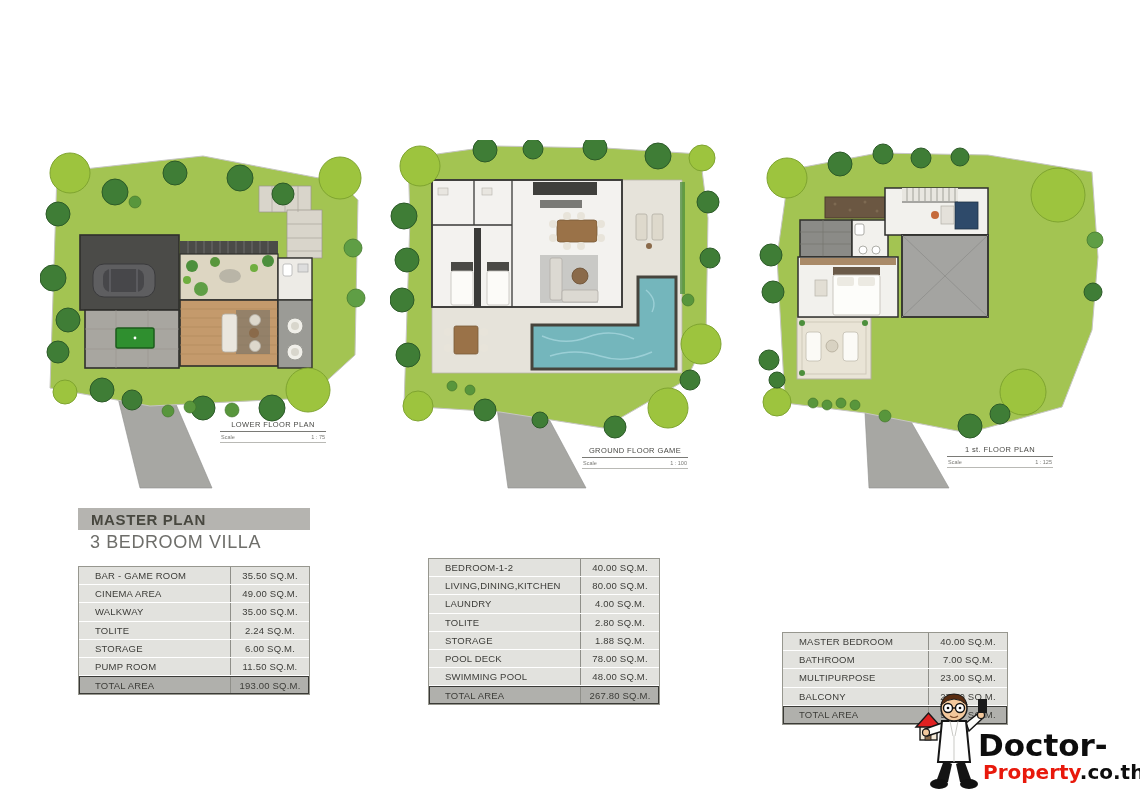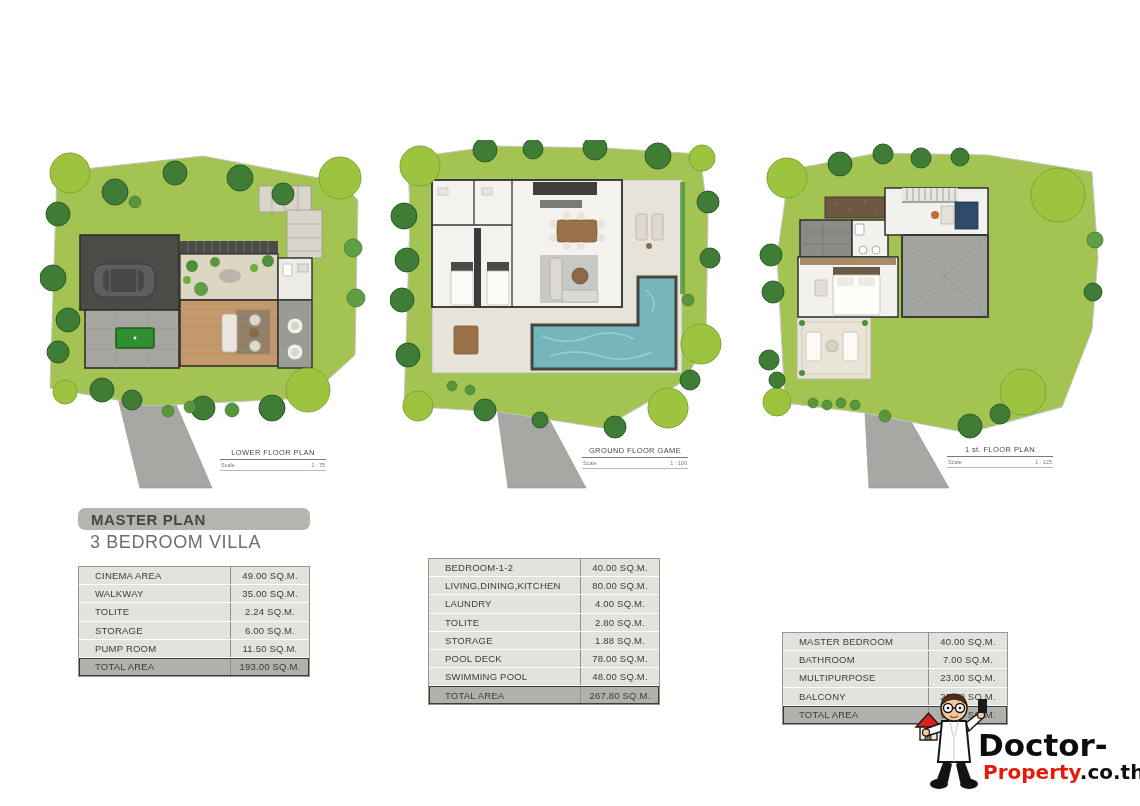--- a/index.html
+++ b/index.html
@@ -20,21 +20,21 @@
   .bush{fill:#58963c;stroke:#3e7028;stroke-width:.6;}
   
   .plan-caption{position:absolute;width:106px;}
   .cap-title{font-size:7.5px;letter-spacing:.4px;color:#4a4a46;text-align:center;
              border-bottom:1px solid #7a7a76;padding-bottom:2px;white-space:nowrap;}
   .cap-scale{display:flex;justify-content:space-between;font-size:5.5px;color:#7a7a76;
              padding:1.5px 1px 2px 1px;border-bottom:1px solid #b9b9b5;}
   
   .title-bar{position:absolute;left:78px;top:508px;width:232px;height:22px;
              background:var(--title_bar_bg);display:flex;align-items:center;padding-left:13px;
-             box-sizing:border-box;font-size:15px;font-weight:bold;color:#47473f;letter-spacing:.6px;border-radius:7px;}
+             box-sizing:border-box;font-size:15px;font-weight:bold;color:#47473f;letter-spacing:.6px;}
   .subtitle{position:absolute;left:90px;top:532px;font-size:18px;color:#6e6e6a;letter-spacing:.6px;}
   
   .area-table{position:absolute;border:1px solid #97978f;background:#fff;box-sizing:border-box;}
   .t-row{display:flex;height:17.2px;border-bottom:1.6px solid #ffffff;background:var(--table_row_bg);
          align-items:stretch;font-size:9.5px;color:#3c3c38;letter-spacing:.2px;}
   .t-row:last-child{border-bottom:none;}
   .t-label{flex:1;padding-left:16px;border-right:1px solid #8f8f89;display:flex;align-items:center;}
   .t-value{width:78px;display:flex;align-items:center;justify-content:center;}
   .t-row.total{background:var(--table_total_bg);outline:1.4px solid #3a3a36;outline-offset:-1px;height:18px;}
   
@@ -120,21 +120,21 @@
       <circle class="td" cx="163" cy="268" r="12"></circle>
         <circle class="td" cx="232" cy="268" r="13"></circle>
       <circle class="tm" cx="313" cy="108" r="9"></circle>
         <circle class="tm" cx="316" cy="158" r="9"></circle>
       <circle class="bush" cx="128" cy="271" r="6"></circle>
         <circle class="bush" cx="150" cy="267" r="6"></circle>
       <circle class="bush" cx="192" cy="270" r="7"></circle>
         <circle class="bush" cx="95" cy="62" r="6"></circle>
     </g>
   </svg>
-  <div class="plan-caption" style="left:180px;top:308px">
+  <div class="plan-caption" style="left:180px;top:280px">
     <div class="cap-title">LOWER FLOOR PLAN</div>
     <div class="cap-scale">
       <span>Scale</span>
       <span>1 : 75</span>
     </div>
   </div>
 </div>
 
 <div class="plan" style="left:390px;top:140px;width:335px;height:350px">
   <svg viewBox="0 0 335 350" width="335" height="350">
@@ -311,20 +311,24 @@
   </div>
 </div>
 
 <div class="title-bar">
   <span>MASTER PLAN</span>
 </div>
 <div class="subtitle">3 BEDROOM VILLA</div>
 
 <div class="area-table" style="left:78px;top:566px;width:232px">
     <div class="t-row">
+      <div class="t-label">BAR - GAME ROOM</div>
+      <div class="t-value">35.50 SQ.M.</div>
+    </div>
+    <div class="t-row">
       <div class="t-label">CINEMA AREA</div>
       <div class="t-value">49.00 SQ.M.</div>
     </div>
     <div class="t-row">
       <div class="t-label">WALKWAY</div>
       <div class="t-value">35.00 SQ.M.</div>
     </div>
     <div class="t-row">
       <div class="t-label">TOLITE</div>
       <div class="t-value">2.24 SQ.M.</div>

